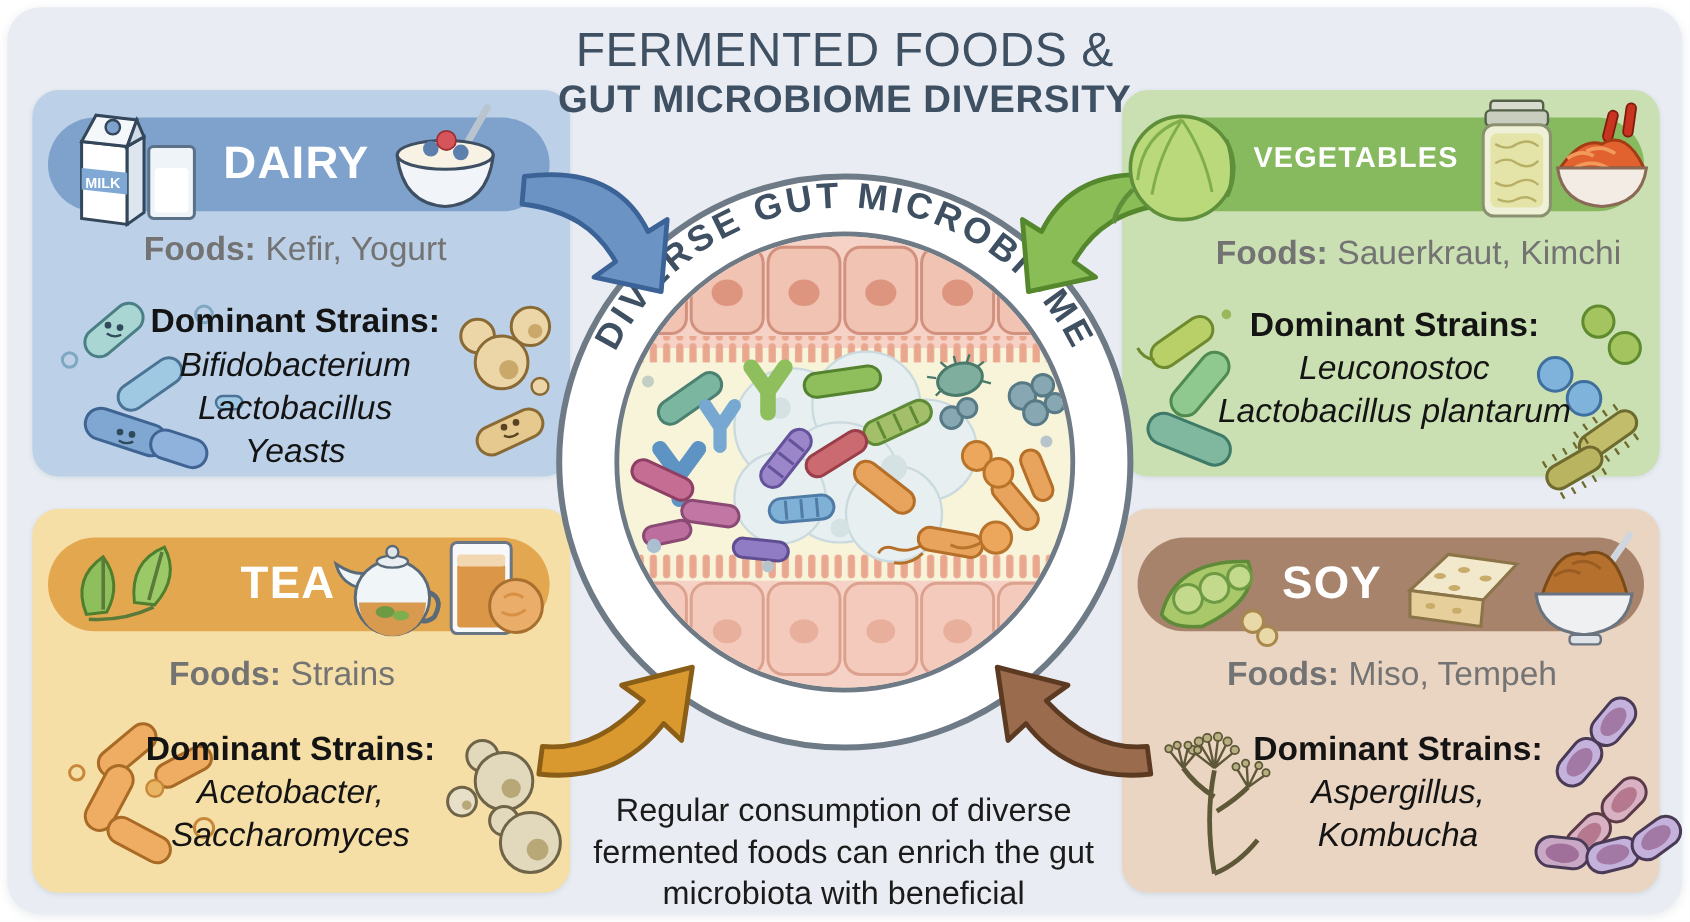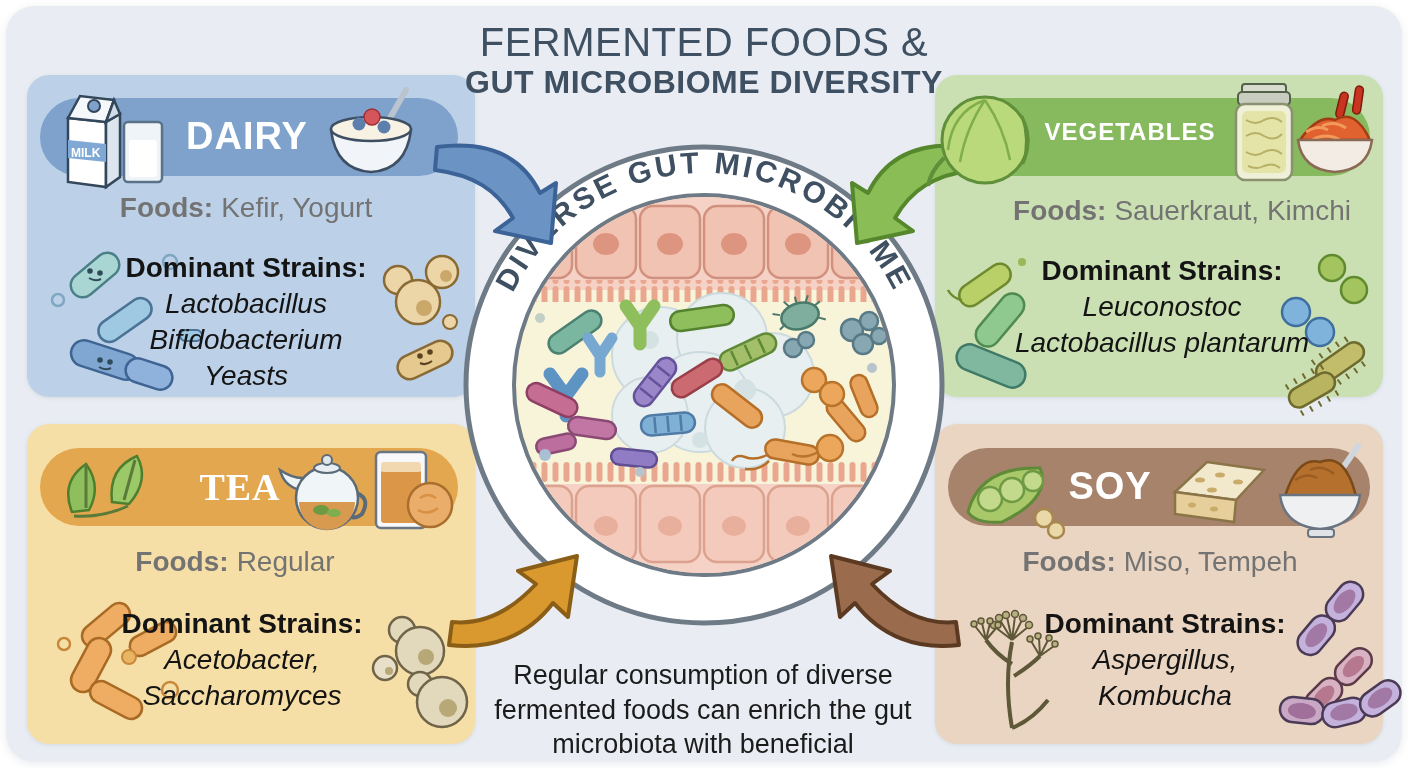--- a/index.html
+++ b/index.html
@@ -395,40 +395,40 @@
       <ellipse cx="1380" cy="698" rx="14" ry="8" fill="#a279a4" transform="rotate(-36 1380 698)"></ellipse>
     </g>
   </svg>
 
   <div class="txt">
     <div class="abs ctr title1">FERMENTED FOODS &amp;</div>
     <div class="abs ctr title2">GUT MICROBIOME DIVERSITY</div>
 
     <div class="abs ctr hlabel" style="left:247px;top:115px;text-align:right;">DAIRY</div>
     <div class="abs ctr hlabel veg" style="left:1130px;top:118px;">VEGETABLES</div>
-    <div class="abs ctr hlabel" style="left:240px;top:465px;font-family:Liberation Serif, serif;">TEA</div>
+    <div class="abs ctr hlabel" style="left:240px;top:465px;">TEA</div>
     <div class="abs ctr hlabel" style="left:1110px;top:465px;">SOY</div>
 
     <div class="abs ctr foods" style="left:246px;top:192px;">
       <span class="bold">Foods:</span><span>Kefir, Yogurt</span>
     </div>
     <div class="abs ctr foods" style="left:1158px;top:195px;margin-left:24px;">
       <span class="bold">Foods:</span><span>Sauerkraut, Kimchi</span>
     </div>
     <div class="abs ctr foods" style="left:235px;top:546px;">
-      <span class="bold">Foods:</span><span>Regular</span>
+      <span class="bold">Foods:</span><span>Strains</span>
     </div>
     <div class="abs ctr foods" style="left:1160px;top:546px;">
       <span class="bold">Foods:</span><span>Miso, Tempeh</span>
     </div>
 
     <div class="abs ctr strains" style="left:246px;top:250px;">
       <div class="bold">Dominant Strains:</div>
+      <div class="it">Bifidobacterium</div>
       <div class="it">Lactobacillus</div>
-      <div class="it">Bifidobacterium</div>
       <div class="it">Yeasts</div>
     </div>
     <div class="abs ctr strains" style="left:1162px;top:253px;">
       <div class="bold">Dominant Strains:</div>
       <div class="it">Leuconostoc</div>
       <div class="it">Lactobacillus plantarum</div>
     </div>
     <div class="abs ctr strains" style="left:242px;top:606px;">
       <div class="bold">Dominant Strains:</div>
       <div class="it">Acetobacter,</div>

